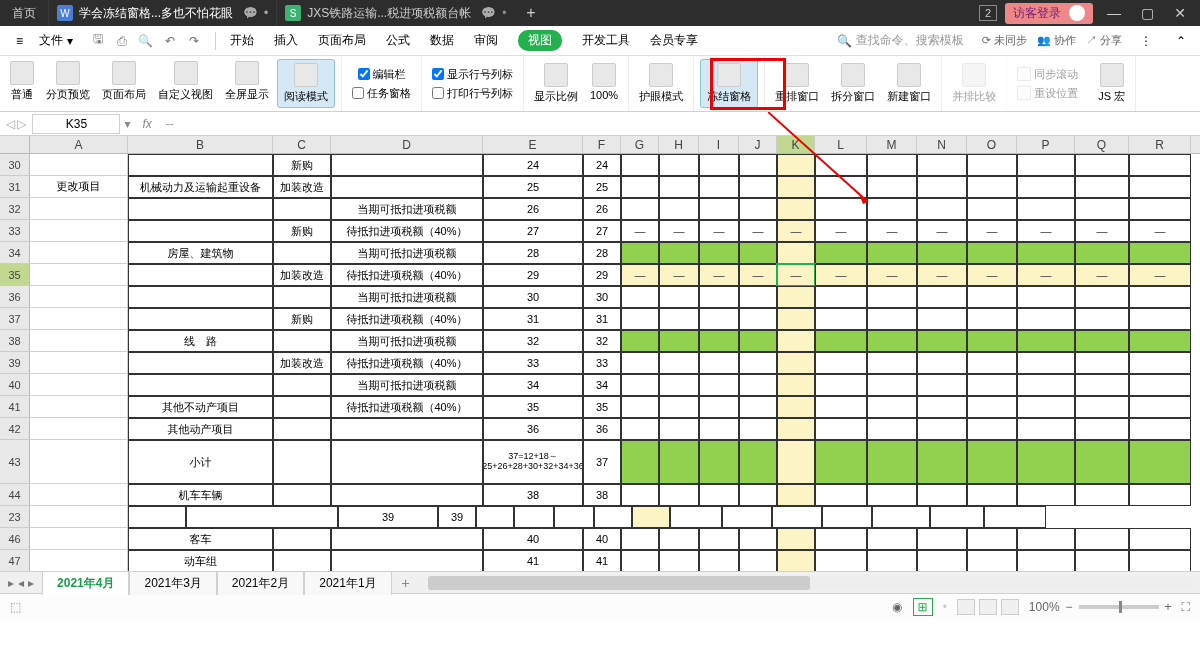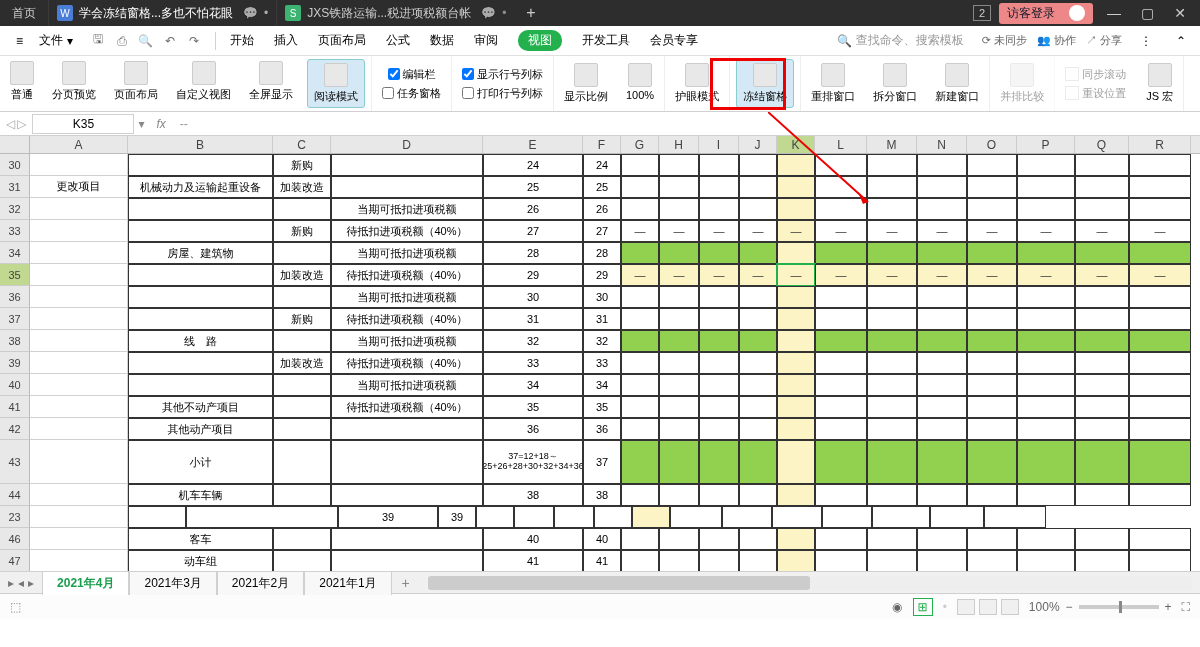--- a/index.html
+++ b/index.html
@@ -10,21 +10,21 @@
 .title-bar .home { padding: 0 12px; height: 100%; display: flex; align-items: center; font-size: 12px; }
 .title-bar .tab { height: 100%; display: flex; align-items: center; padding: 0 8px; gap: 6px; border-left: 1px solid #3a3a3a; }
 .title-bar .tab.active-w { color: #fff; }
 .title-bar .tab-icon { width: 16px; height: 16px; border-radius: 2px; display: flex; align-items: center; justify-content: center; font-size: 10px; color: #fff; }
 .title-bar .tab-icon.w { background: #4a7dd6; }
 .title-bar .tab-icon.s { background: #3cb371; }
 .title-bar .tab-close { opacity: 0.6; margin-left: 4px; }
 .title-bar .plus { padding: 0 12px; font-size: 16px; }
 .title-bar .right-controls { margin-left: auto; display: flex; align-items: center; gap: 8px; padding-right: 8px; }
 .title-bar .count-box { border: 1px solid #888; padding: 1px 5px; font-size: 11px; }
-.title-bar .login-btn { background: #e88; color: #0f172a; padding: 2px 8px; border-radius: 3px; display: flex; align-items: center; gap: 14px; }
+.title-bar .login-btn { background: #e88; color: #701a75; padding: 2px 8px; border-radius: 3px; display: flex; align-items: center; gap: 8px; }
 .title-bar .login-btn .avatar { width: 16px; height: 16px; background: #fff; border-radius: 50%; }
 .title-bar .win-ctrl { padding: 0 6px; font-size: 14px; }
 
 
 .menu-bar { height: 30px; background: #fff; border-bottom: 1px solid #e0e0e0; display: flex; align-items: center; padding: 0 8px; }
 .menu-bar .menu-item { padding: 16px 10px; height: 100%; display: flex; align-items: center; font-size: 12px; cursor: pointer; }
 .menu-bar .file-menu { display: flex; align-items: center; gap: 4px; padding: 0 8px; }
 .menu-bar .quick-icons { display: flex; gap: 6px; padding: 0 8px; }
 .menu-bar .quick-icon { width: 18px; height: 18px; opacity: 0.6; display: flex; align-items: center; justify-content: center; }
 .menu-bar .sep { width: 1px; height: 18px; background: #d0d0d0; margin: 0 4px; }
@@ -33,29 +33,29 @@
 .menu-bar .search-box { display: flex; align-items: center; gap: 4px; color: #999; padding: 0 8px; }
 .menu-bar .cloud-sync { color: #666; font-size: 11px; }
 
 
 .ribbon { height: 56px; background: #fff; border-bottom: 1px solid #d0d0d0; display: flex; align-items: stretch; }
 .ribbon-group { display: flex; flex-direction: column; align-items: center; justify-content: center; padding: 4px 6px; border-right: 1px solid #eee; gap: 2px; }
 .ribbon-group.no-border { border-right: none; }
 .ribbon-btn { display: flex; flex-direction: column; align-items: center; gap: 2px; font-size: 11px; cursor: pointer; padding: 2px 4px; }
 .ribbon-btn .icon { width: 24px; height: 24px; background: #e8e8e8; border: 1px solid #ccc; border-radius: 2px; }
 .ribbon-btn.highlight { background: #d5e8f5; border: 1px solid #8cc; border-radius: 3px; padding: 3px 6px; }
-.ribbon-row { display: flex; gap: 10px; }
+.ribbon-row { display: flex; gap: 4px; }
 .ribbon .checkbox-row { display: flex; align-items: center; gap: 3px; font-size: 11px; padding: 1px 4px; }
 .ribbon .checkbox-row input { width: 12px; height: 12px; }
 .red-box { border: 3px solid #e00; position: absolute; top: 58px; left: 710px; width: 76px; height: 52px; pointer-events: none; z-index: 10; }
 .red-arrow { position: absolute; top: 112px; left: 768px; width: 110px; height: 100px; pointer-events: none; z-index: 10; }
 
 
 .ref-bar { height: 24px; border-bottom: 1px solid #d0d0d0; display: flex; align-items: center; background: #fff; padding-left: 6px; }
-.ref-bar .name-box { width: 102px; border: 1px solid #d0d0d0; padding: 2px 6px; font-size: 12px; text-align: center; }
+.ref-bar .name-box { width: 88px; border: 1px solid #d0d0d0; padding: 2px 6px; font-size: 12px; text-align: center; }
 .ref-bar .fx { padding: 0 8px; color: #888; font-style: italic; }
 .ref-bar .formula { flex: 1; padding: 2px 6px; color: #999; }
 
 
 .sheet-area { position: relative; height: 435px; overflow: hidden; background: #fff; }
 .col-headers { display: flex; background: #e8e8e8; border-bottom: 1px solid #bbb; height: 18px; position: relative; }
 .col-headers .corner { width: 30px; border-right: 1px solid #bbb; background: #e8e8e8; }
 .col-headers .ch { border-right: 1px solid #ccc; text-align: center; font-size: 12px; line-height: 18px; color: #444; }
 .col-headers .ch.sel { background: #c0d890; }
 .row-header { width: 30px; background: #e8e8e8; border-right: 1px solid #bbb; border-bottom: 1px solid #ccc; text-align: center; font-size: 11px; color: #444; display: flex; align-items: center; justify-content: center; }

